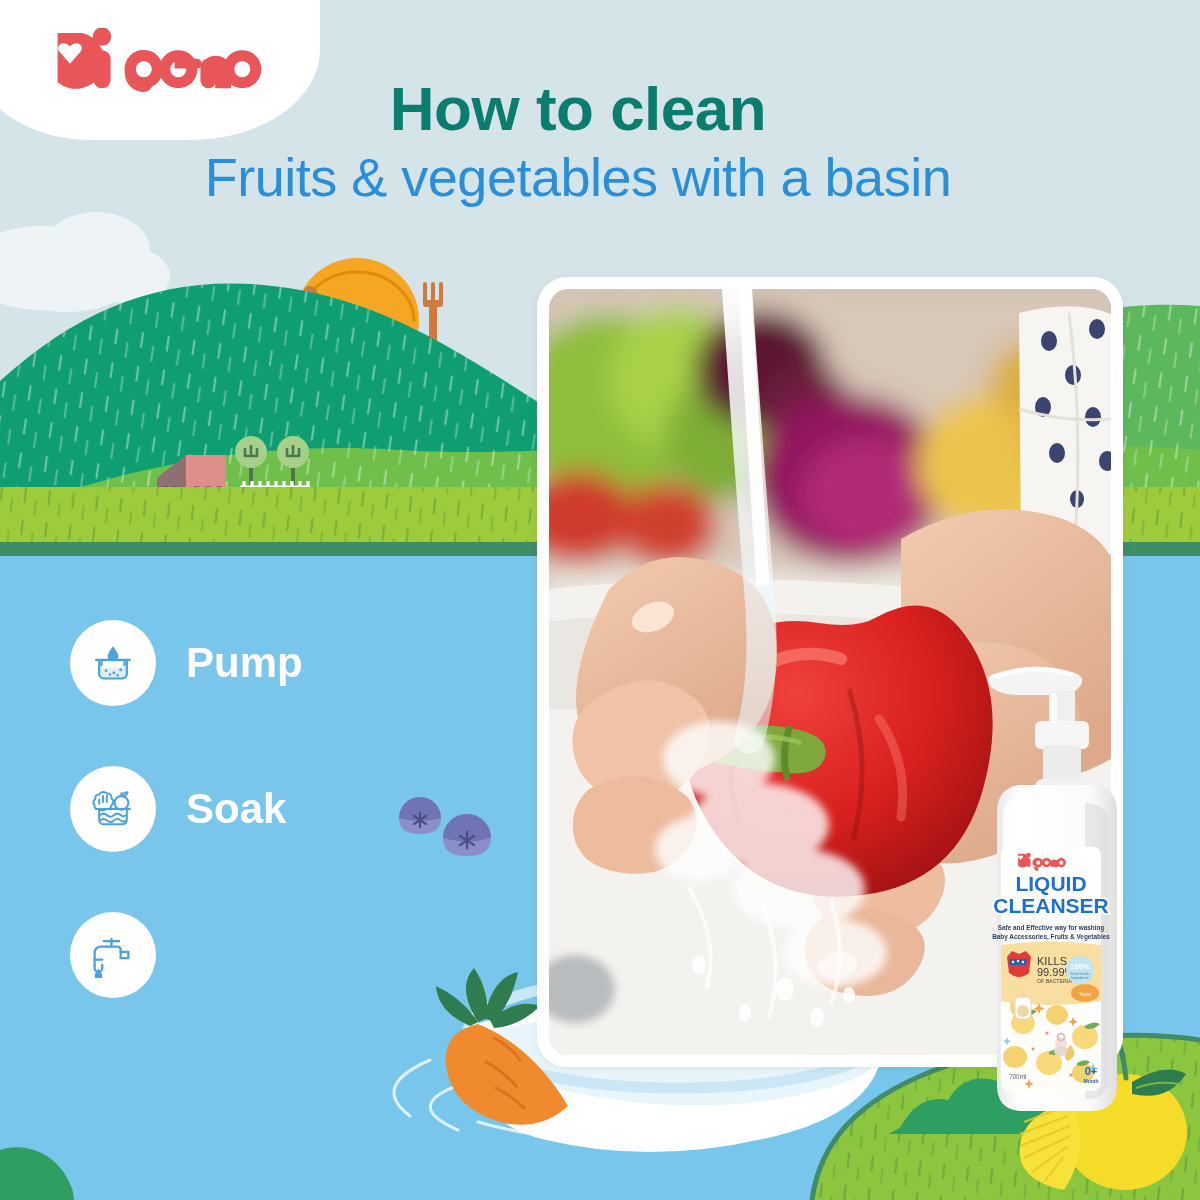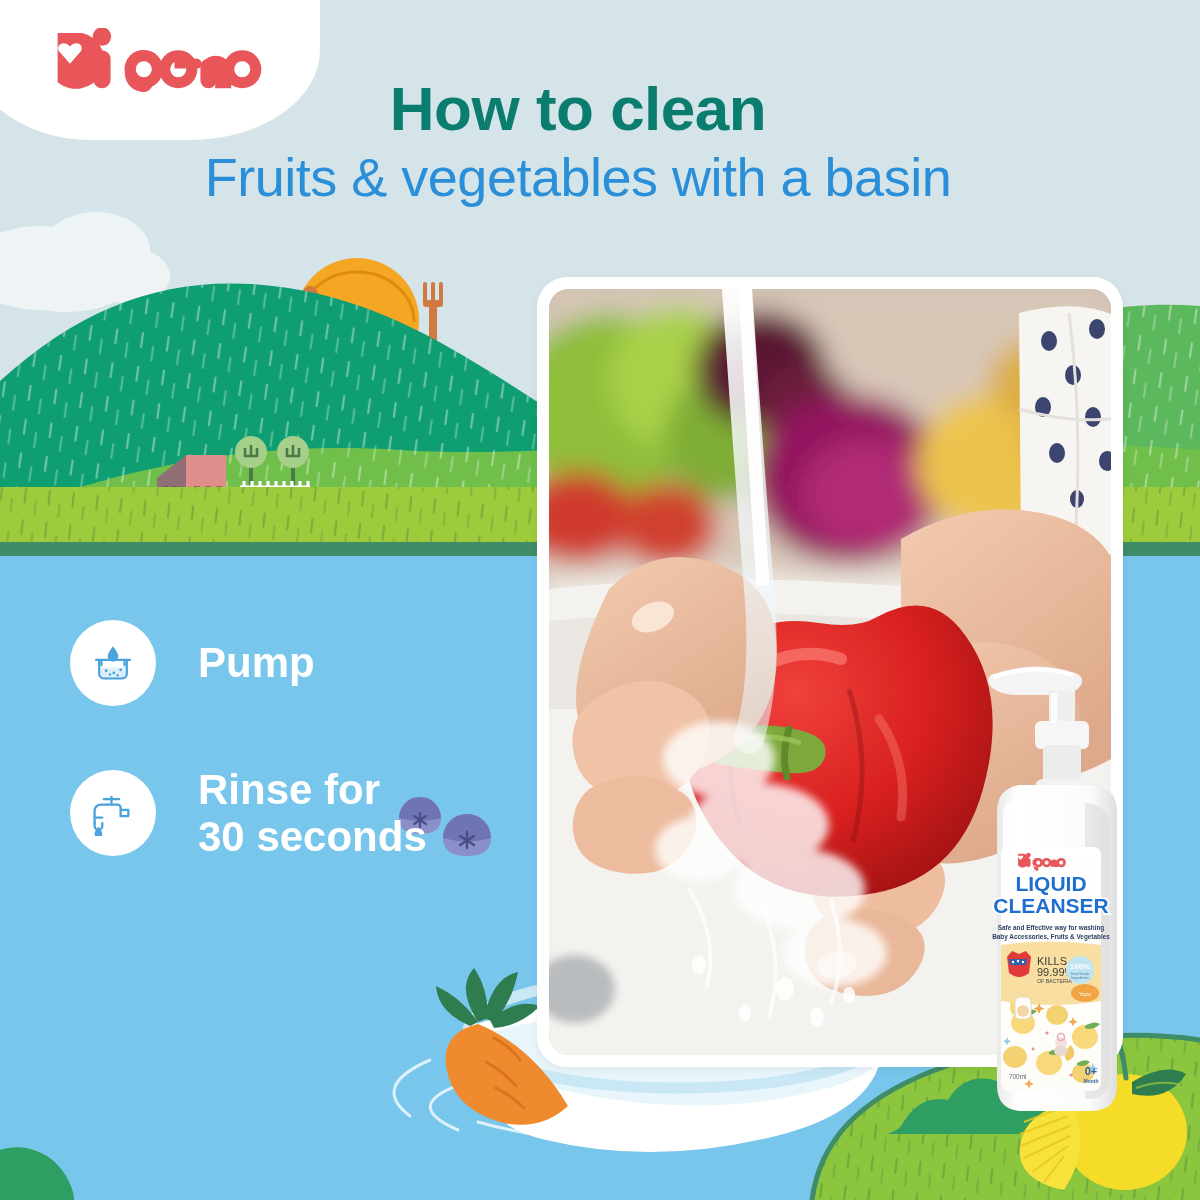--- a/index.html
+++ b/index.html
@@ -40,21 +40,21 @@
     font-family:"Liberation Sans", sans-serif;
   }
   #title-sub {
     margin-top:8px;
     font-size:54px; font-weight:400; color:#2a8fd8;
     letter-spacing:-0.5px; line-height:1.05;
   }
 
   
   #steps { position:absolute; left:70px; top:620px; z-index:9; width:420px; }
-  .step { display:flex; align-items:center; margin-bottom:60px;gap:12px; }
+  .step { display:flex; align-items:center; margin-bottom:60px; }
   .step-icon {
     width:86px; height:86px; border-radius:50%;
     background:#ffffff; flex:0 0 86px;
     display:flex; align-items:center; justify-content:center;
   }
   .step-label {
     margin-left:30px; color:#ffffff;
     font-size:42px; font-weight:700; line-height:1.12;
     white-space:pre-line;
   }
@@ -580,35 +580,51 @@
               <circle cx="31" cy="43" r="1.8"></circle>
             <circle cx="40" cy="39" r="1.8"></circle>
               <circle cx="26" cy="45" r="1.6"></circle>
             <circle cx="36" cy="46" r="1.6"></circle>
           </g>
         </svg>
       </div>
       <div class="step-label">Pump</div>
     </div>
 
+    <div class="step">
+      <div class="step-icon">
+        <svg viewBox="0 0 60 60" style="width:46px;height:46px">
+          <g fill="none" stroke="#4aa3dd" stroke-width="2.6" stroke-linecap="round" stroke-linejoin="round">
+            <path d="M21,9 q-6,-3 -9,2 q-6,0 -5,6 q-5,3 -1,8 q-1,6 6,5 q4,4 9,0 q6,2 7,-5 q5,-4 0,-9 q1,-6 -7,-7 Z"></path>
+            <path d="M17,13 l0,8 M22,12 l0,9 M12,18 l0,5"></path>
+            <circle cx="41" cy="22" r="9"></circle>
+            <path d="M41,13 q3,-5 8,-5 q-1,5 -6,6"></path>
+            <path d="M41,13 l0,-4"></path>
+            <path d="M12,30 l0,14 a6,6 0 0 0 6,6 l24,0 a6,6 0 0 0 6,-6 l0,-14"></path>
+            <line x1="8" y1="30" x2="52" y2="30"></line>
+            <path d="M13,38 q5,-4 9,0 q5,4 9,0 q5,-4 9,0 q4,3 7,0"></path>
+            <path d="M13,45 q5,-4 9,0 q5,4 9,0 q5,-4 9,0 q4,3 7,0"></path>
+          </g>
+        </svg>
+      </div>
+      <div class="step-label">Soak</div>
+    </div>
 
     <div class="step">
       <div class="step-icon">
         <svg viewBox="0 0 60 60" style="width:46px;height:46px">
           <g fill="none" stroke="#4aa3dd" stroke-width="3" stroke-linecap="round" stroke-linejoin="round">
             <line x1="18" y1="12" x2="38" y2="12"></line>
             <line x1="28" y1="9" x2="28" y2="19"></line>
             <path d="M22,19 l14,0 a4,4 0 0 1 4,4 l0,3 l10,0 l0,8 l-10,0"></path>
             <path d="M22,19 l-8,0 a8,8 0 0 0 -8,8 l0,16"></path>
             <path d="M6,43 l0,4 a5,5 0 0 0 10,0 l0,-4"></path>
             <path d="M6,36 l10,0"></path>
             <path d="M40,26 l0,8"></path>
           </g>
           <path d="M11,48 q5,6 5,9 a5,5 0 0 1 -10,0 q0,-3 5,-9 Z" fill="#4aa3dd"></path>
         </svg>
       </div>
-      <div class="step-label">Rinse for
-30 seconds</div>
     </div>
 
   </div>
 
 </div>
 
 </body></html>

